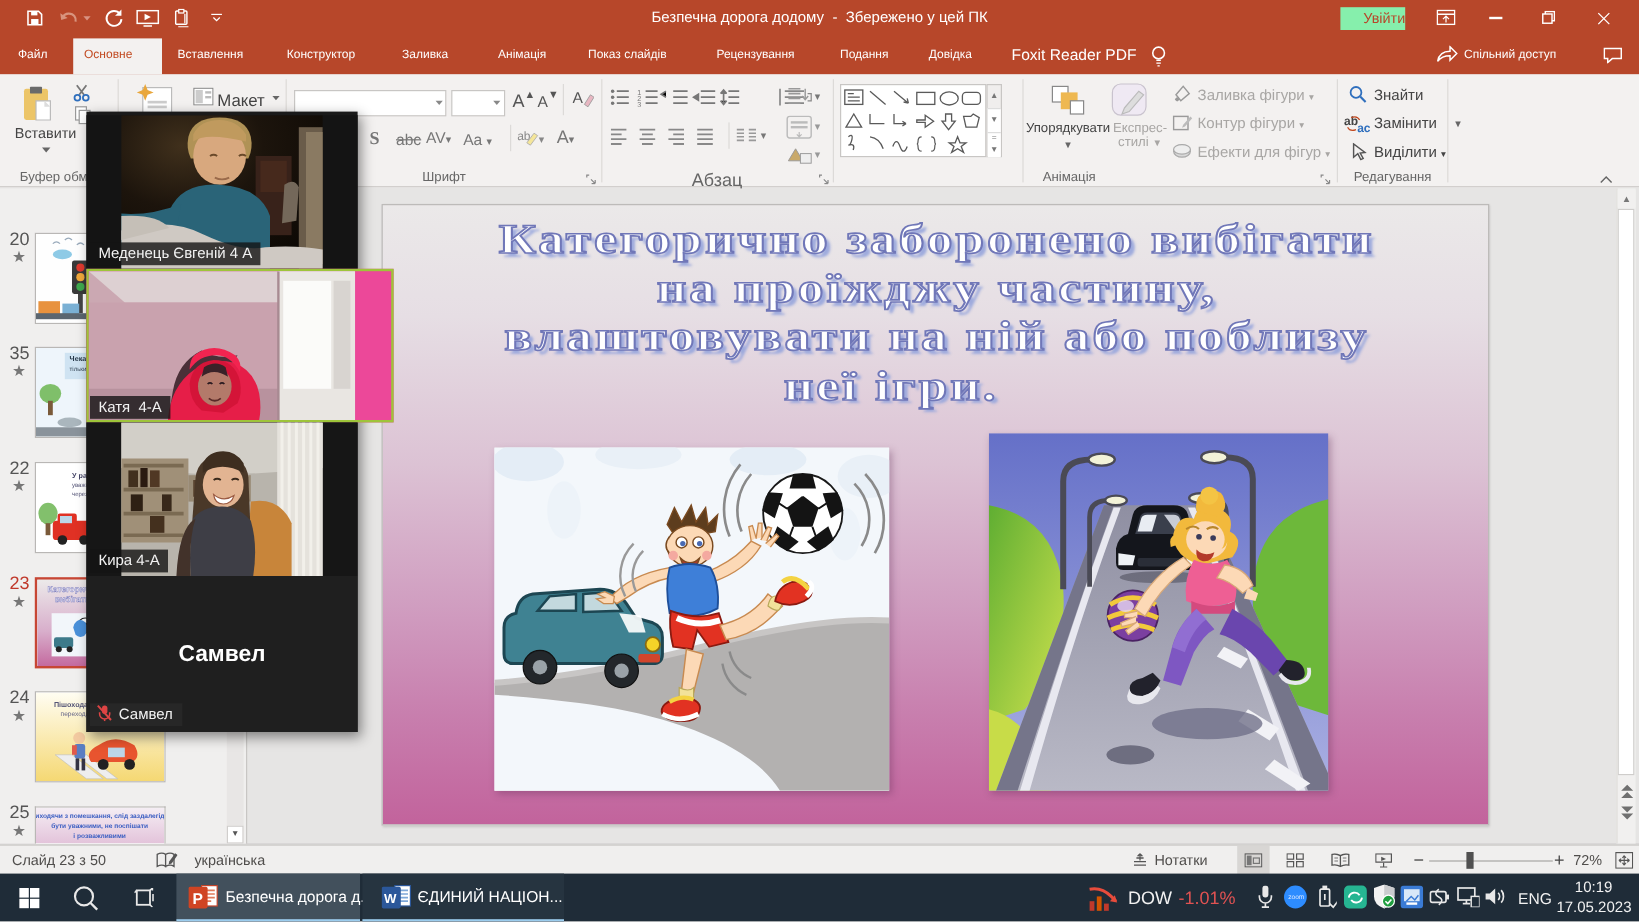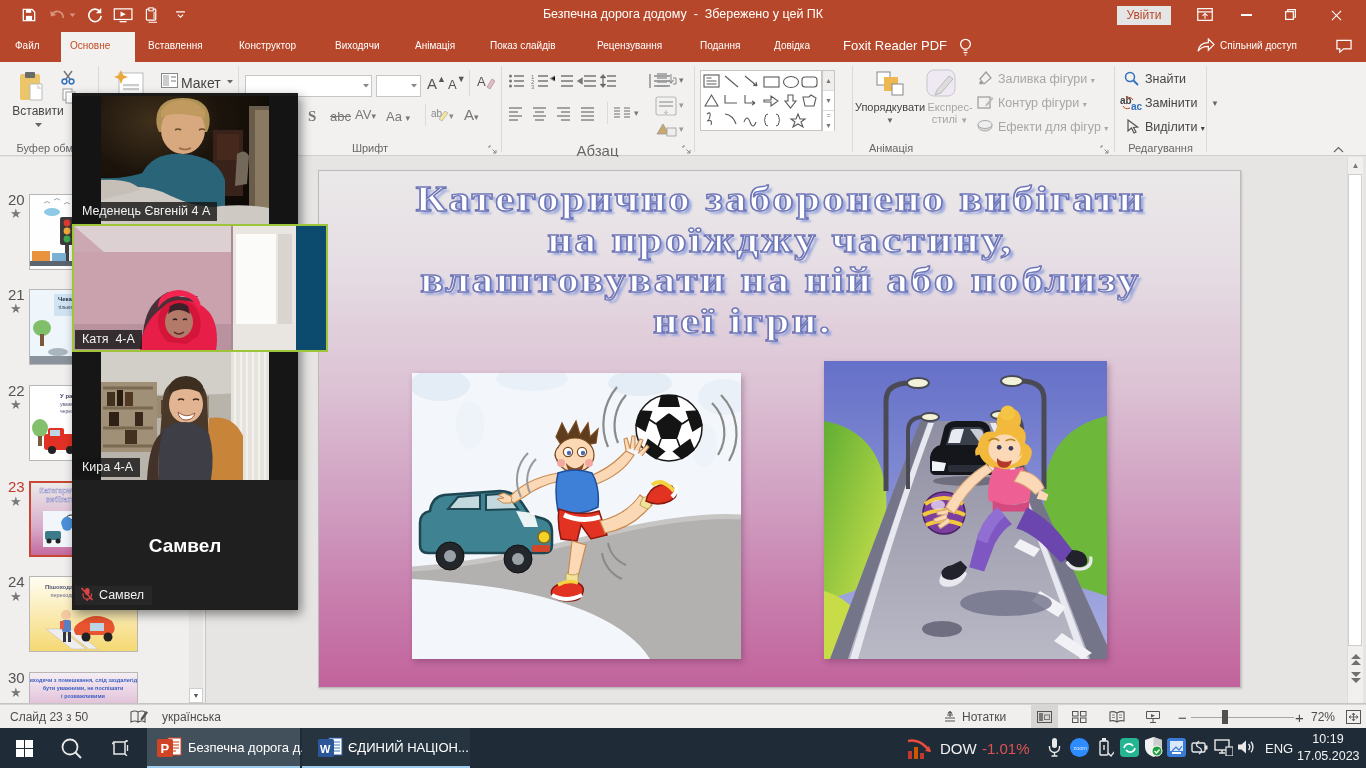--- a/index.html
+++ b/index.html
@@ -34,21 +34,21 @@
     </svg>
   <svg class="abs" style="left:143px;top:7px" width="17" height="17" viewBox="0 0 20 19">
       <rect x="4" y="2" width="11" height="13" rx="1" fill="none" stroke="#fff" stroke-width="1.4"></rect>
       <rect x="7" y="0.5" width="5" height="3.5" fill="#b7472a" stroke="#fff" stroke-width="1.2"></rect>
       <path d="M6.5 17.5 h10 M13 5 v9" stroke="#fff" stroke-width="1.2"></path>
     </svg>
   <svg class="abs" style="left:175px;top:11px" width="11" height="8" viewBox="0 0 12 9">
       <path d="M1 1 h10 M3 4 l3 3 3-3" stroke="#fff" stroke-width="1.2" fill="none"></path>
     </svg>
   <div class="abs" style="left:0;top:0;width:1366px;height:30px;text-align:center;color:#fff;font-size:12.5px;line-height:29px">Безпечна дорога додому &nbsp;-&nbsp; Збережено у цей ПК</div>
-  <div class="abs" style="left:1117px;top:6px;width:54px;height:19px;background:#e5e5e5;color:#b7472a;font-size:12px;text-align:center;line-height:19px">Увійти</div>
+  <div class="abs" style="left:1117px;top:6px;width:54px;height:19px;background:#86efac;color:#b7472a;font-size:12px;text-align:right;line-height:19px">Увійти</div>
   <svg class="abs" style="left:1197px;top:8px" width="16" height="13" viewBox="0 0 17 14">
       <rect x="0.7" y="0.7" width="15.6" height="12.6" fill="none" stroke="#fff" stroke-width="1.3"></rect>
       <path d="M0.7 4.2 h15.6" stroke="#fff" stroke-width="1.3"></path>
       <path d="M8.5 11.5 V6.5 M5.8 8.6 l2.7-2.7L11.2 8.6" stroke="#fff" stroke-width="1.1" fill="none"></path>
     </svg>
   <div class="abs" style="left:1241px;top:14px;width:11px;height:1.5px;background:#fff"></div>
   <svg class="abs" style="left:1285px;top:9px" width="11" height="11" viewBox="0 0 12 12">
       <rect x="0.7" y="2.9" width="8.4" height="8.4" fill="none" stroke="#fff" stroke-width="1.3"></rect>
       <path d="M3 2.9 V0.7 h8.3 v8.3 h-2.2" fill="none" stroke="#fff" stroke-width="1.3"></path>
     </svg>
@@ -56,21 +56,21 @@
       <path d="M1 1 L11 11 M11 1 L1 11" stroke="#fff" stroke-width="1.2"></path>
     </svg>
 </div>
 
 <div class="abs" style="left:0;top:30px;width:1366px;height:32px;background:#b7472a">
   <div class="abs" style="left:61px;top:2px;width:74px;height:30px;background:#f3f1f0"></div>
   <div class="tab" style="left:15px">Файл</div>
   <div class="tab" style="left:70px;color:#c24a21">Основне</div>
   <div class="tab" style="left:148px">Вставлення</div>
   <div class="tab" style="left:239px">Конструктор</div>
-  <div class="tab" style="left:335px">Виходячи</div>
+  <div class="tab" style="left:335px">Заливка</div>
   <div class="tab" style="left:415px">Анімація</div>
   <div class="tab" style="left:490px">Показ слайдів</div>
   <div class="tab" style="left:597px">Рецензування</div>
   <div class="tab" style="left:700px">Подання</div>
   <div class="tab" style="left:774px">Довідка</div>
   <div class="tab" style="left:843px;font-size:13px">Foxit Reader PDF</div>
   <svg class="abs" style="left:958px;top:7px" width="15" height="19" viewBox="0 0 16 19">
       <circle cx="8" cy="7" r="5.2" fill="none" stroke="#fff" stroke-width="1.4"></circle>
       <path d="M6 13.5 h4 M6 16 h4 M7 18.5 h2" stroke="#fff" stroke-width="1.2"></path>
     </svg>
@@ -333,21 +333,21 @@
       <circle cx="37" cy="36" r="3.4" fill="#f2a93b"></circle>
       <circle cx="37" cy="44" r="3.4" fill="#3faa4f"></circle>
       <rect x="35" y="50" width="4" height="16" fill="#444"></rect>
       <rect x="2" y="56" width="18" height="12" fill="#e8923e"></rect>
       <rect x="22" y="58" width="14" height="10" fill="#7ab0d4"></rect>
       <rect x="58" y="54" width="20" height="14" fill="#e8a03e"></rect>
       <rect x="80" y="56" width="16" height="12" fill="#9ab5c8"></rect>
       <rect x="0" y="66" width="107" height="5" fill="#5b6670"></rect>
     </svg>
 </div>
-<div class="abs" style="left:8px;top:286px;font-size:15px;color:#555">21</div>
+<div class="abs" style="left:8px;top:286px;font-size:15px;color:#555">35</div>
 <div class="abs" style="left:10px;top:301px;font-size:13px;color:#777">★</div>
 <div class="abs" style="left:29px;top:289px;width:109px;height:76px;background:#fff;border:1px solid #b9b7b5;overflow:hidden">
   <svg width="107" height="74" viewBox="0 0 107 74">
       <rect width="107" height="74" fill="#eef5fb"></rect>
       <rect x="24" y="4" width="60" height="22" fill="#cfe3f2"></rect>
       <text x="28" y="11" font-size="6" fill="#234" font-weight="bold">Чекати на...</text>
       <text x="28" y="19" font-size="5" fill="#345">тільки у місцях</text>
       <ellipse cx="12" cy="38" rx="9" ry="8" fill="#7fbf6a"></ellipse>
       <rect x="10" y="44" width="4" height="12" fill="#7a5a3a"></rect>
       <rect x="43" y="30" width="10" height="22" rx="2" fill="#333"></rect>
@@ -423,21 +423,21 @@
       <rect x="60" y="46" width="14" height="8" fill="#bcd6e8"></rect>
       <circle cx="56" cy="60" r="4.5" fill="#222"></circle>
       <circle cx="78" cy="60" r="4.5" fill="#222"></circle>
       <circle cx="36" cy="38" r="5" fill="#f2c9a0"></circle>
       <rect x="32" y="43" width="9" height="12" rx="2" fill="#5a7ec2"></rect>
       <rect x="33" y="55" width="3" height="10" fill="#334"></rect>
       <rect x="38" y="55" width="3" height="10" fill="#334"></rect>
       <rect x="30" y="44" width="4" height="8" fill="#e25a4a"></rect>
     </svg>
 </div>
-<div class="abs" style="left:8px;top:669px;font-size:15px;color:#555">30</div>
+<div class="abs" style="left:8px;top:669px;font-size:15px;color:#555">25</div>
 <div class="abs" style="left:10px;top:685px;font-size:13px;color:#777">★</div>
 <div class="abs" style="left:29px;top:672px;width:109px;height:31px;background:#fff;border:1px solid #b9b7b5;border-bottom:none;overflow:hidden">
   <svg width="107" height="30" viewBox="0 0 107 30">
       <defs>
         <linearGradient id="tg25" x1="0" y1="0" x2="0" y2="1">
           <stop offset="0" stop-color="#f5eef4"></stop>
           <stop offset="100%" stop-color="#e3c3da"></stop>
         </linearGradient>
       </defs>
       <rect width="107" height="30" fill="url(#tg25)"></rect>
@@ -669,21 +669,21 @@
       <path d="M74 34 q3 -2 6 0 M98 34 q3 -2 6 0" stroke="#6a4a2a" stroke-width="1.6" fill="none"></path>
       <path d="M78 52 q6 3 12 0" stroke="#9a6a4a" stroke-width="1.5" fill="none"></path>
       <path d="M40 80 q10 -24 42 -22 q34 2 42 26 l0 44 -84 0z" fill="#2a6478"></path>
       <path d="M50 74 q-26 10 -50 8 l0 46 40 0z" fill="#2a6478"></path>
       <path d="M0 96 q40 -12 70 4 q30 14 50 10 q26 -2 48 2 l0 16 -168 0z" fill="#cfc9c3"></path>
       <path d="M0 84 q30 -2 40 10 l-40 10z" fill="#c5bfb7"></path>
     </svg>
     <div class="abs" style="left:3px;bottom:3px;background:rgba(20,20,20,0.8);color:#f2f2f2;font-size:12.5px;padding:2px 7px 3px">Меденець Євгеній 4 А</div>
   </div>
 
-  <div class="abs" style="left:0;top:131px;width:256px;height:128px;background:#0c4a6e;border:2px solid #9ec43a">
+  <div class="abs" style="left:0;top:131px;width:256px;height:128px;background:#ec4899;border:2px solid #9ec43a">
     <svg width="222" height="124" viewBox="0 0 222 124">
       <rect width="222" height="124" fill="#cba8b2"></rect>
       <path d="M0 0 h222 l-30 26 h-162 z" fill="#ddd0d2"></path>
       <path d="M0 26 h160 v98 h-160z" fill="#c9a2ae"></path>
       <path d="M0 98 h222 v26 h-222z" fill="#b8929e"></path>
       <rect x="158" y="0" width="64" height="124" fill="#e9e6e2"></rect>
       <rect x="162" y="8" width="40" height="90" fill="#fbfbf9"></rect>
       <rect x="204" y="8" width="14" height="90" fill="#d8d4d0"></rect>
       <path d="M158 0 l0 124" stroke="#a88a92" stroke-width="2"></path>
       <path d="M120 124 l2 -20 q-12 -18 2 -34 q-16 4 -30 -4 q-20 10 -24 34 l-4 24z" fill="#4a3038"></path>

